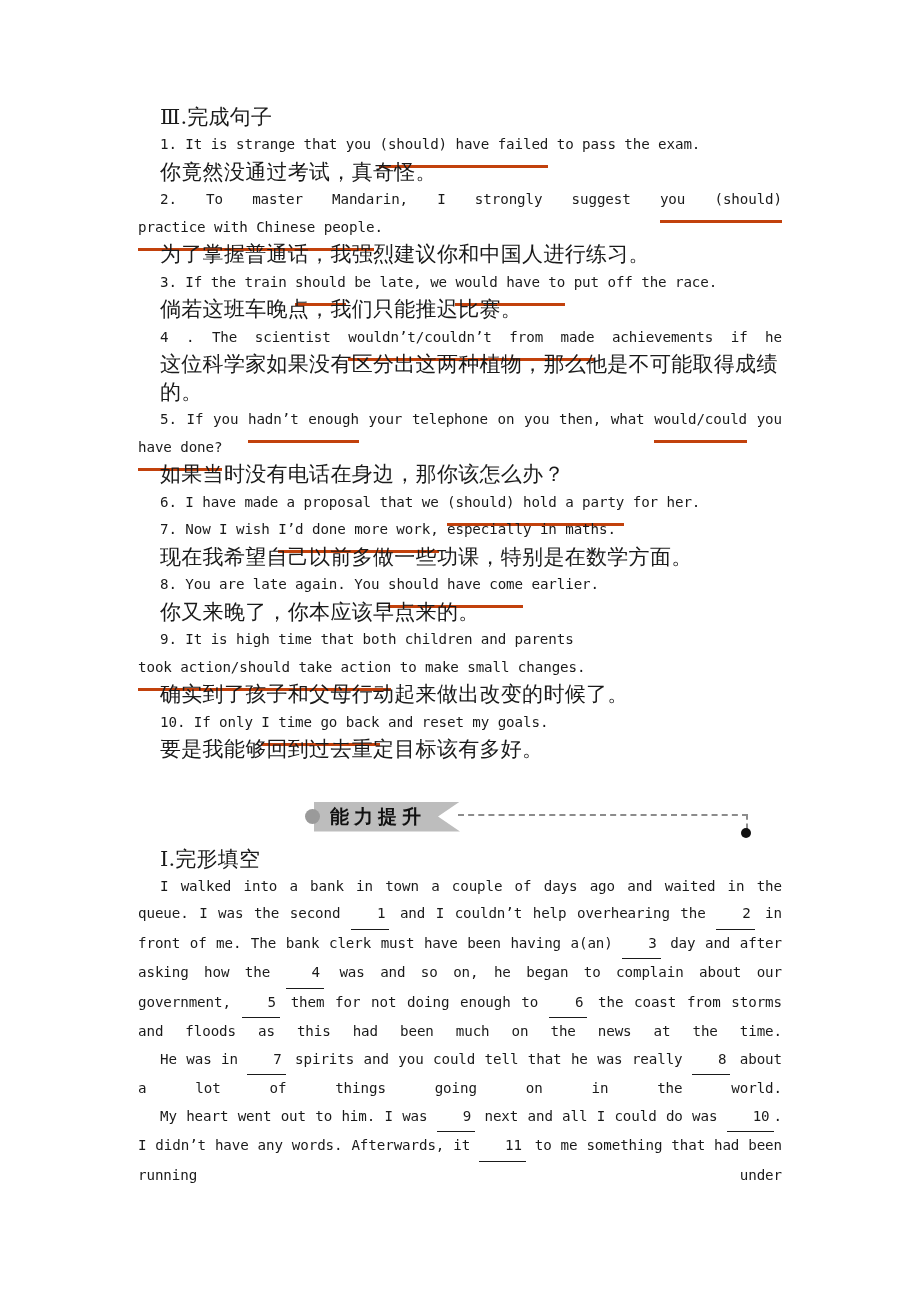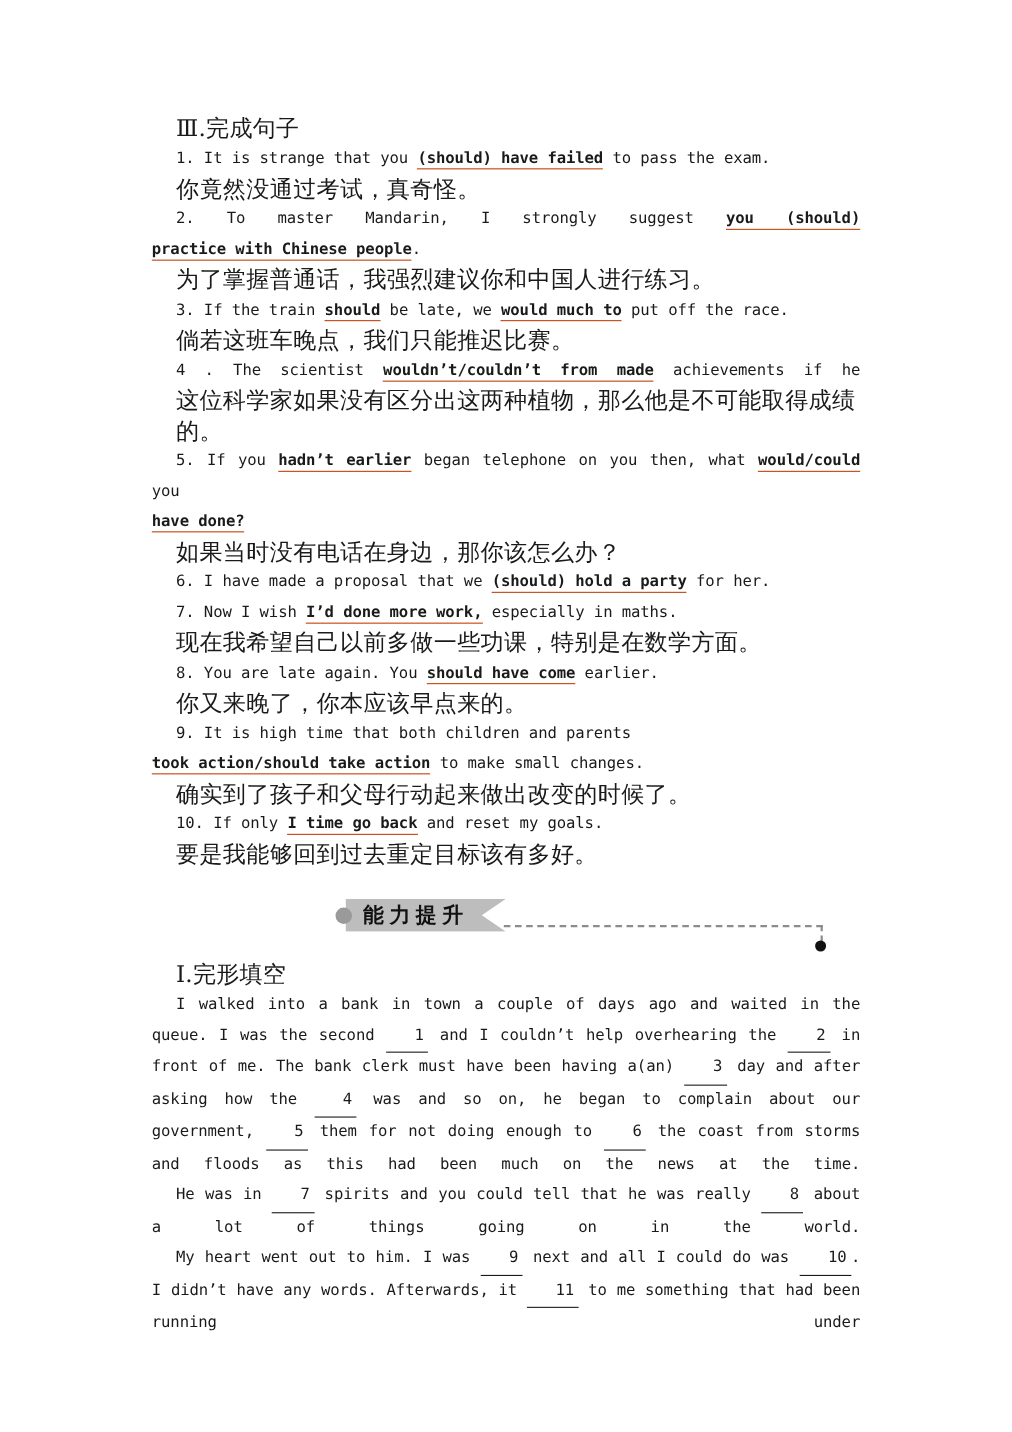--- a/index.html
+++ b/index.html
@@ -51,43 +51,42 @@
   .en-line.just { text-align-last: justify; }
   .zh-line {
     font-family: "DejaVu Serif", "Liberation Serif", serif;
     font-size: 21px;
     line-height: 27.5px;
     margin: 0 0 0 22px;
     letter-spacing: 0.3px;
   }
   u.ans {
     text-decoration: none;
-    border-bottom: 1px solid #c2410c;
-    padding-bottom: 1px;
-    font-weight: bold;
+    border-bottom: 3px solid #c2410c;
+    padding-bottom: 13px;
   }
   .blank {
     display: inline-block;
     border-bottom: 1px solid #1a1a1a;
     text-align: center;
     min-width: 30px;
     padding: 0 4px 1px 4px;
     font-family: "DejaVu Sans Mono", "Liberation Mono", monospace;
   }
 
   
   .banner-wrap {
     position: relative;
     height: 56px;
     margin-top: 26px;
   }
   .banner {
     position: absolute;
     left: 167px;
-    top: 0;
+    top: 12px;
     height: 30px;
     display: flex;
     align-items: center;
   }
   .banner-dot {
     width: 15px;
     height: 15px;
     border-radius: 50%;
     background: #9a9a9a;
     margin-right: -6px;
@@ -150,31 +149,31 @@
         <p class="zh-line">你竟然没通过考试，真奇怪。</p>
       </div>
 
       <div>
         <p class="en-line indent just"><span>2. To master Mandarin, I strongly suggest </span><u class="ans">you (should)</u></p>
         <p class="en-line"><u class="ans"> practice with Chinese people</u><span>.</span></p>
         <p class="zh-line">为了掌握普通话，我强烈建议你和中国人进行练习。</p>
       </div>
 
       <div>
-        <p class="en-line indent"><span>3. If the train </span><u class="ans">should</u><span> be late, we </span><u class="ans">would much to</u><span> put off the race.</span></p>
+        <p class="en-line indent"><span>3. If the train </span><u class="ans">should</u><span> be late, we </span><u class="ans">would have to</u><span> put off the race.</span></p>
         <p class="zh-line">倘若这班车晚点，我们只能推迟比赛。</p>
       </div>
 
       <div>
         <p class="en-line indent just"><span>4 . The scientist </span><u class="ans">wouldn’t/couldn’t from made</u><span> achievements if he </span></p>
         <p class="zh-line">这位科学家如果没有区分出这两种植物，那么他是不可能取得成绩的。</p>
       </div>
 
       <div>
-        <p class="en-line indent just"><span>5. If you </span><u class="ans">hadn’t earlier</u><span> began telephone on you then, what </span><u class="ans">would/could</u><span> you </span></p>
+        <p class="en-line indent just"><span>5. If you </span><u class="ans">hadn’t enough</u><span> your telephone on you then, what </span><u class="ans">would/could</u><span> you </span></p>
         <p class="en-line"><u class="ans">have done?</u></p>
         <p class="zh-line">如果当时没有电话在身边，那你该怎么办？</p>
       </div>
 
       <div>
         <p class="en-line indent"><span>6. I have made a proposal that we </span><u class="ans">(should) hold a party</u><span> for her.</span></p>
       </div>
 
       <div>
         <p class="en-line indent"><span>7. Now I wish </span><u class="ans">I’d done more work,</u><span> especially in maths.</span></p>

